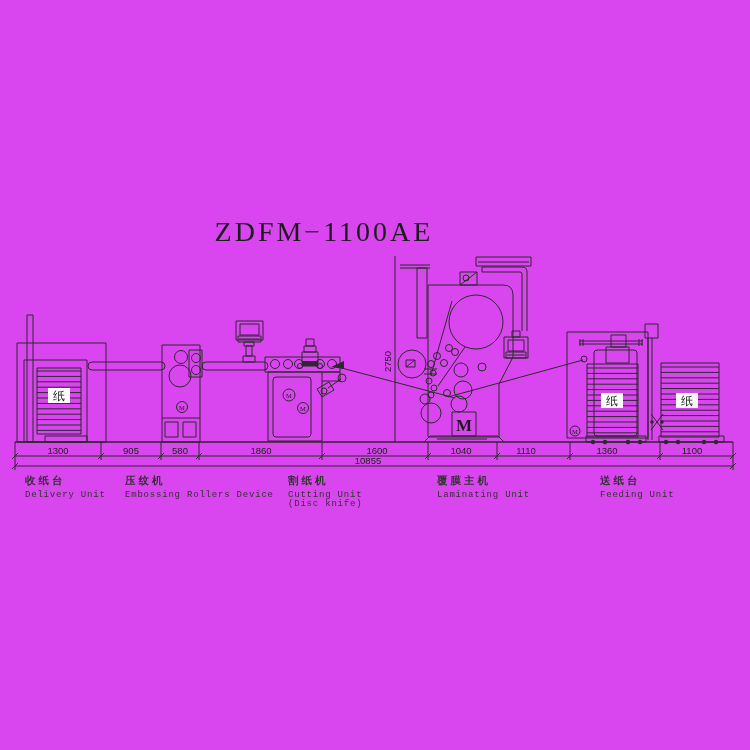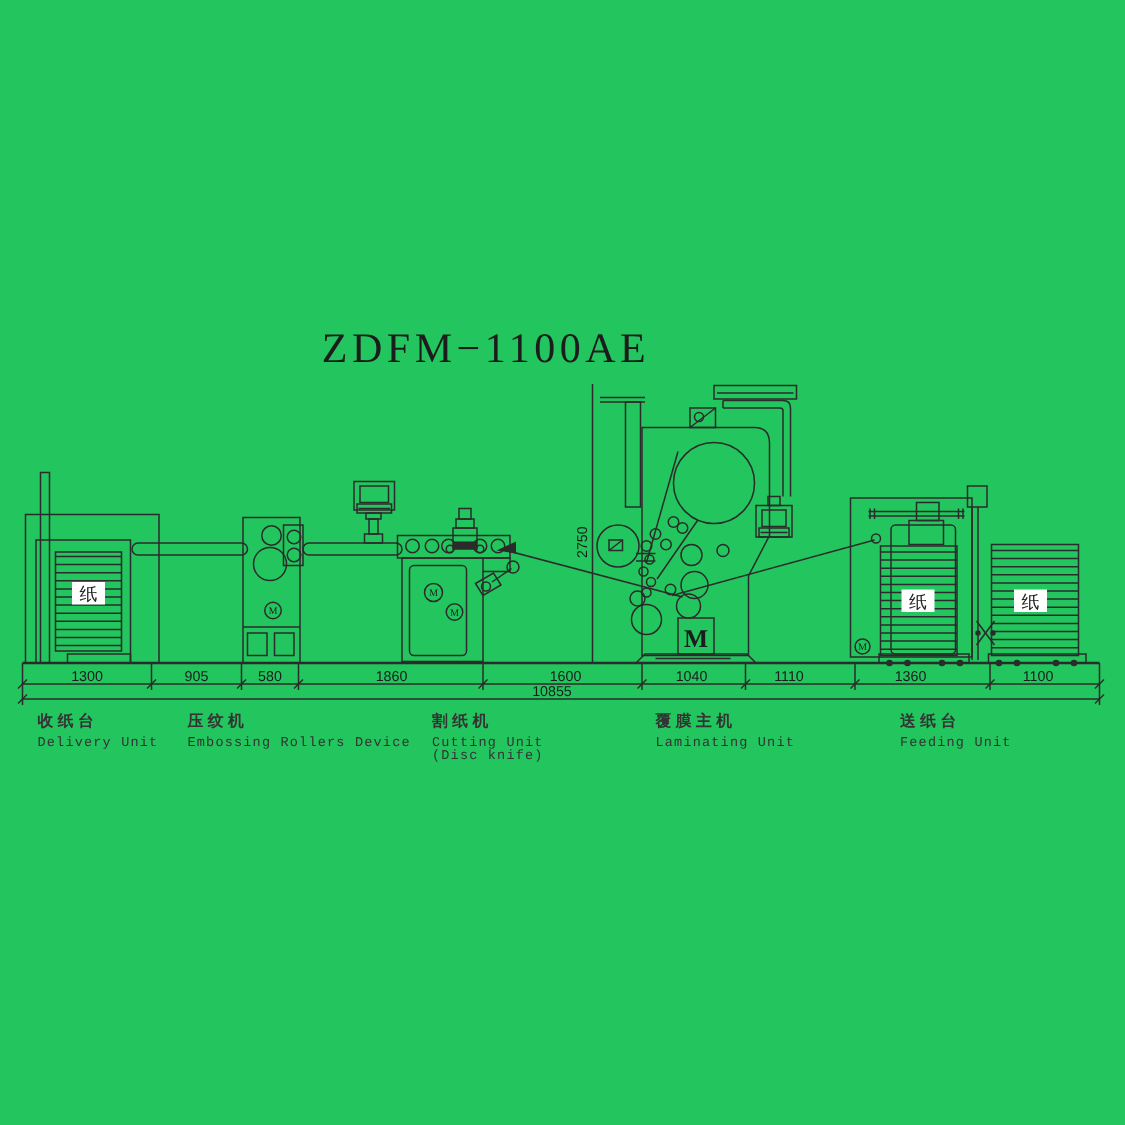--- a/index.html
+++ b/index.html
@@ -1,16 +1,16 @@
 <!DOCTYPE html>
 <html><head>
 <meta charset="utf-8">
 <style>
   html,body{margin:0;padding:0;background:#fff;}
-  .page{position:relative;width:750px;height:750px;background:#22c55e;overflow:hidden;
+  .page{position:relative;width:750px;height:750px;background:#d946ef;overflow:hidden;
         font-family:"Liberation Sans",sans-serif;}
   svg{position:absolute;left:0;top:0;}
   svg *{vector-effect:non-scaling-stroke;}
   .ln{stroke:#2b2b2b;stroke-width:1;fill:none;}
   .thk{stroke:#2b2b2b;stroke-width:1.6;fill:none;}
   .fill{fill:#2b2b2b;stroke:none;}
   text{fill:#1c1c1c;}
   .dimnum{font-family:"Liberation Sans",sans-serif;font-size:9.5px;}
   .title{font-family:"Liberation Serif",serif;font-size:28px;letter-spacing:3px;}
   .zh{font-family:"DejaVu Sans",sans-serif;font-size:10.5px;font-weight:600;letter-spacing:3px;fill:#333;}

